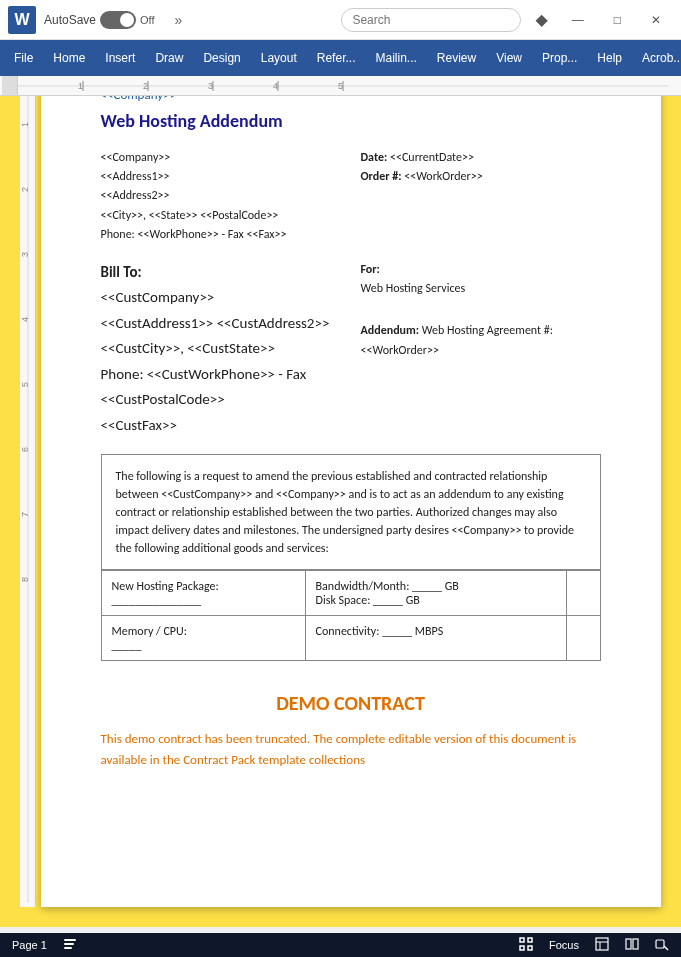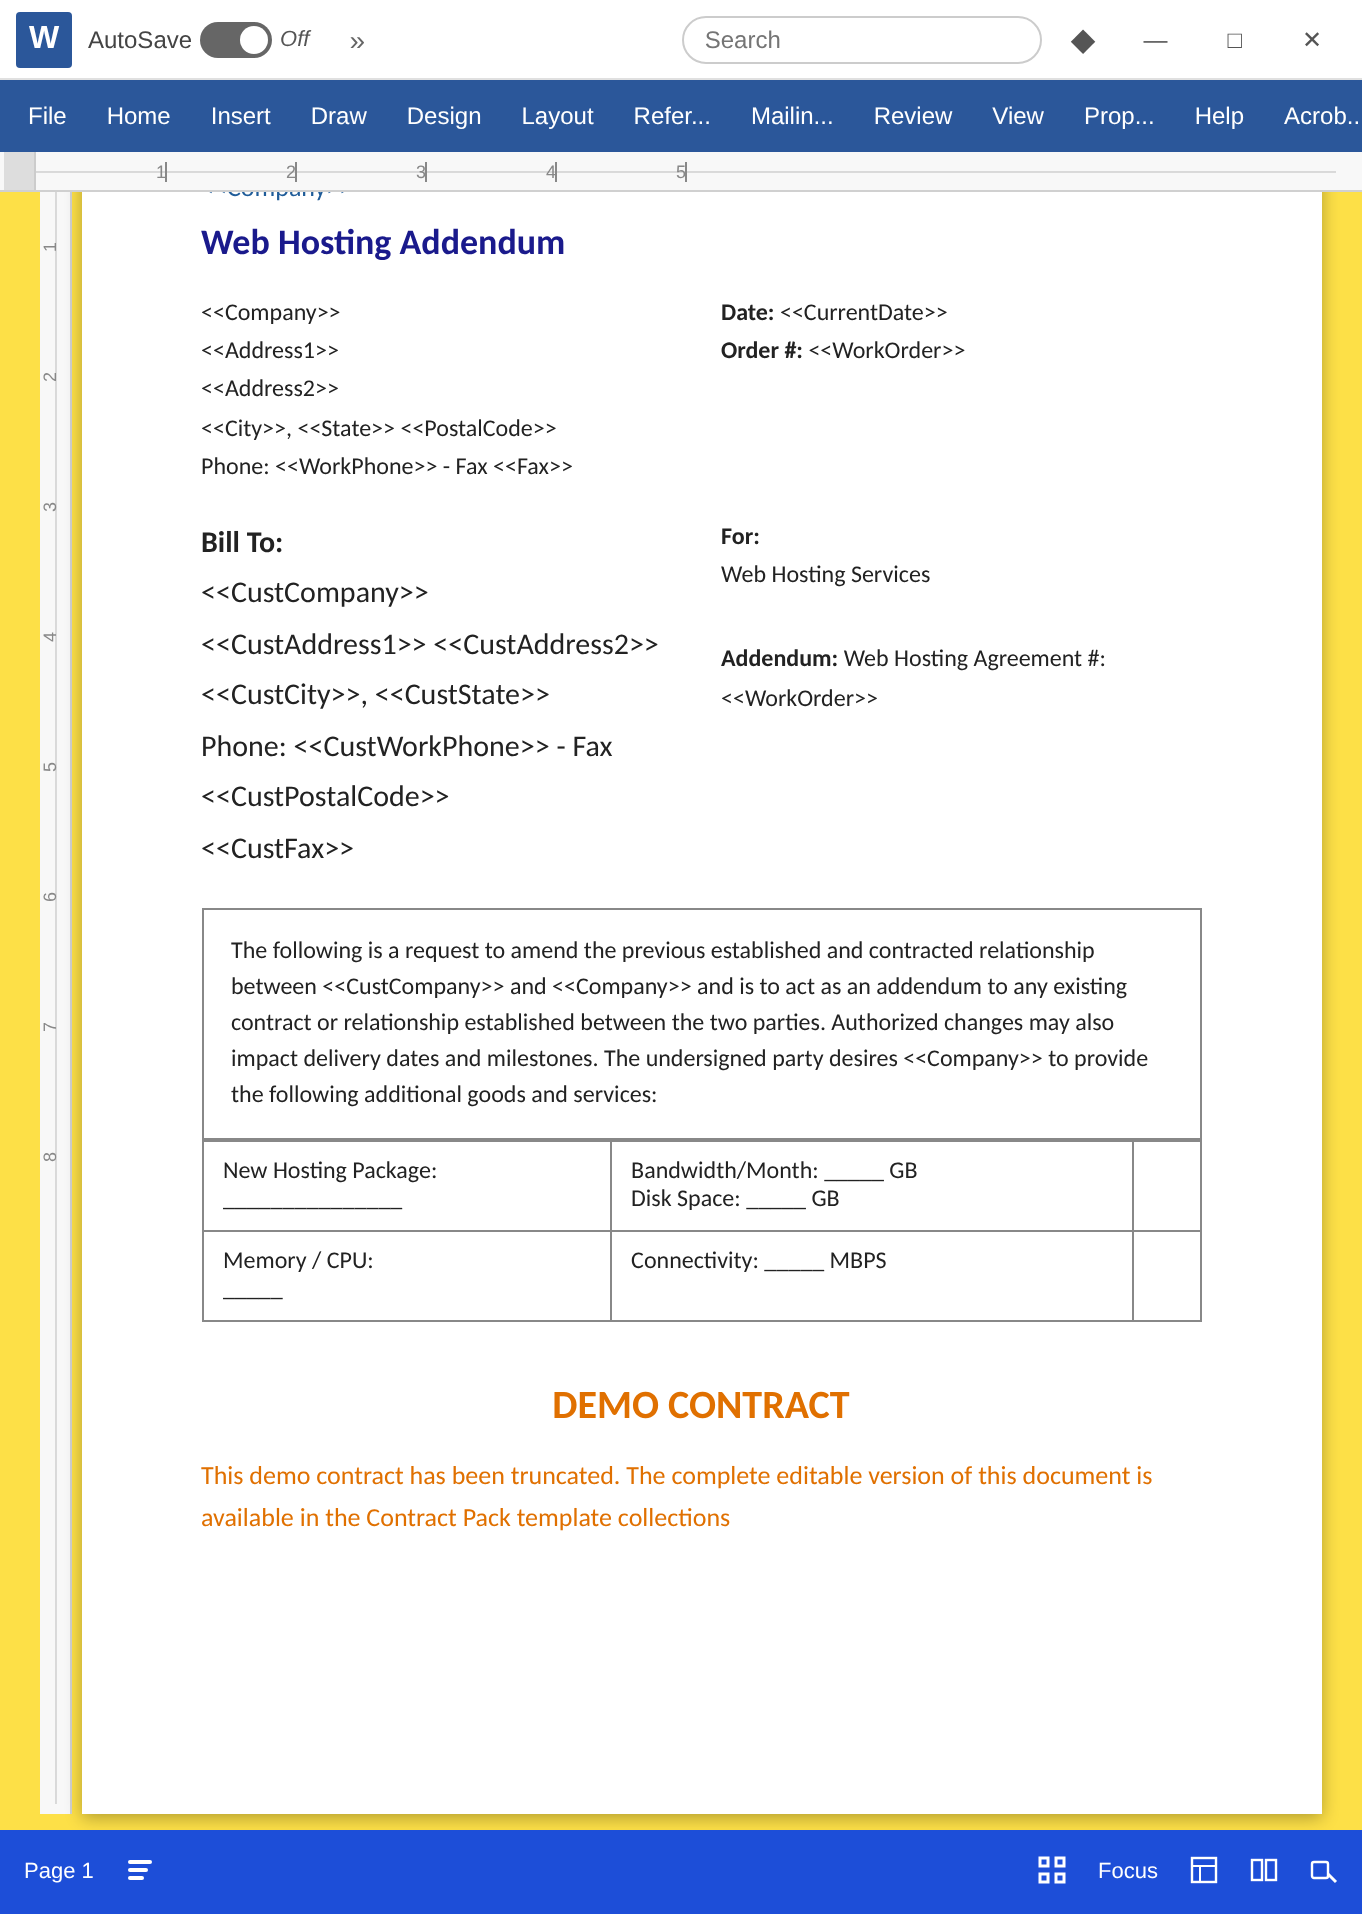--- a/index.html
+++ b/index.html
@@ -18,21 +18,21 @@
     .autosave-label { font-size: 12px; color: #444; margin-right: 4px; }
     .toggle-off {
       display: inline-flex; align-items: center; background: #666;
       border-radius: 10px; width: 36px; height: 18px; position: relative;
       margin-right: 4px;
     }
     .toggle-off::after {
       content: ''; width: 14px; height: 14px; background: white;
       border-radius: 50%; position: absolute; right: 2px; top: 2px;
     }
-    .toggle-text { font-size: 11px; color: #555; margin-right: 20px; font-style: italic; }
+    .toggle-text { font-size: 11px; color: #555; margin-right: 20px; }
     .titlebar-expand { font-size: 14px; color: #666; margin-right: auto; cursor: pointer; }
     .titlebar-search {
       width: 180px; height: 24px; border: 1px solid #ccc; border-radius: 12px;
       padding: 0 10px; font-size: 12px; outline: none; margin-right: 8px;
     }
     .titlebar-icons { display: flex; gap: 6px; align-items: center; margin-left: auto; }
     .titlebar-icon { font-size: 16px; color: #555; cursor: pointer; padding: 2px 6px; }
     .win-btn { font-size: 12px; color: #555; padding: 4px 12px; cursor: pointer; }
 
     
@@ -96,21 +96,21 @@
     .demo-title {
       text-align: center; color: #e07000; font-size: 20px; font-weight: bold;
       margin: 30px 0 14px 0;
     }
     .demo-text {
       color: #e07000; font-size: 13px; line-height: 1.6; text-align: left;
     }
 
     
     .statusbar {
-      height: 42px; background: #1d4ed8; display: flex; align-items: center;
+      height: 24px; background: #0f172a; display: flex; align-items: center;
       padding: 0 12px; gap: 16px; position: fixed; bottom: 0; width: 681px;
     }
     .status-item { color: white; font-size: 11px; cursor: pointer; }
   </style>
 </head>
 <body>
 
 <div class="titlebar">
   <div class="titlebar-logo">
     <span>W</span>

